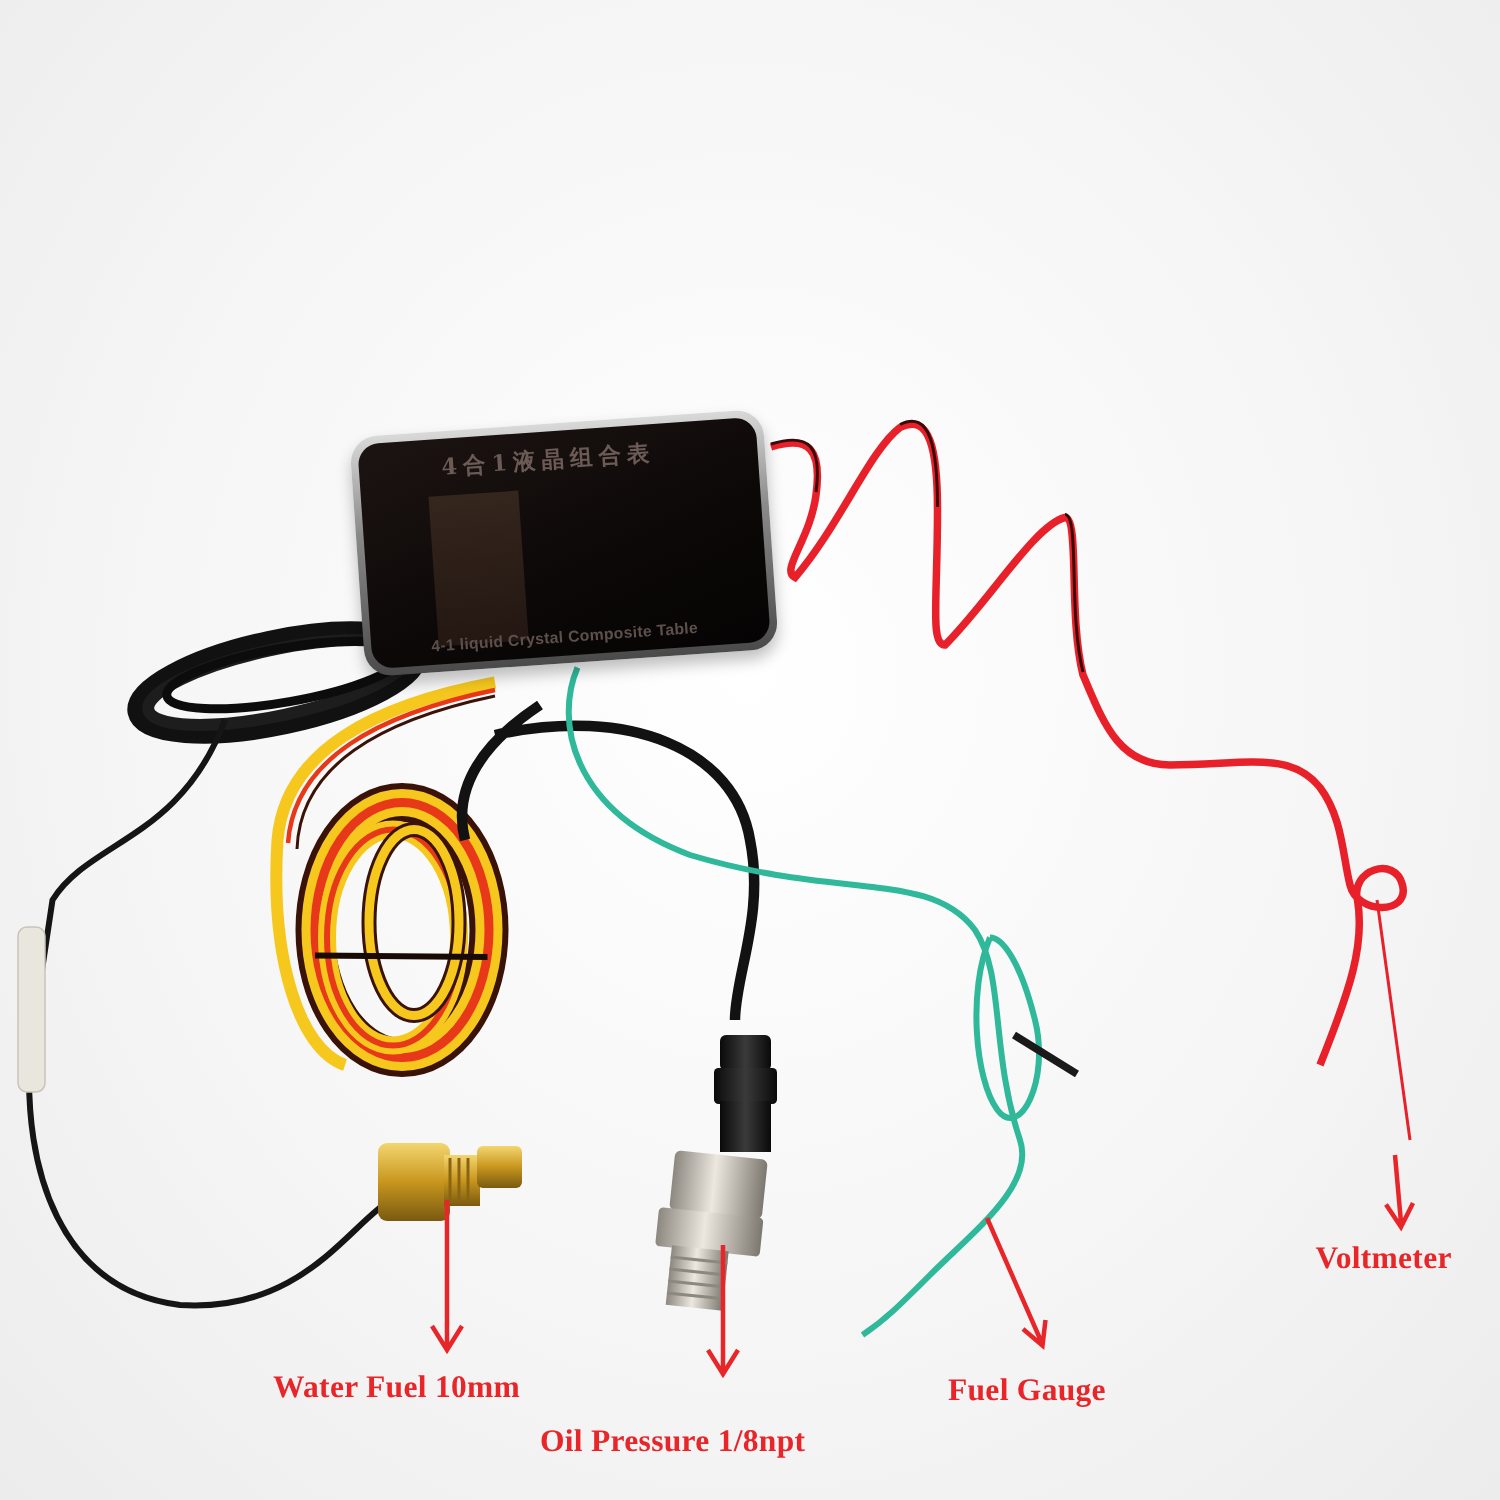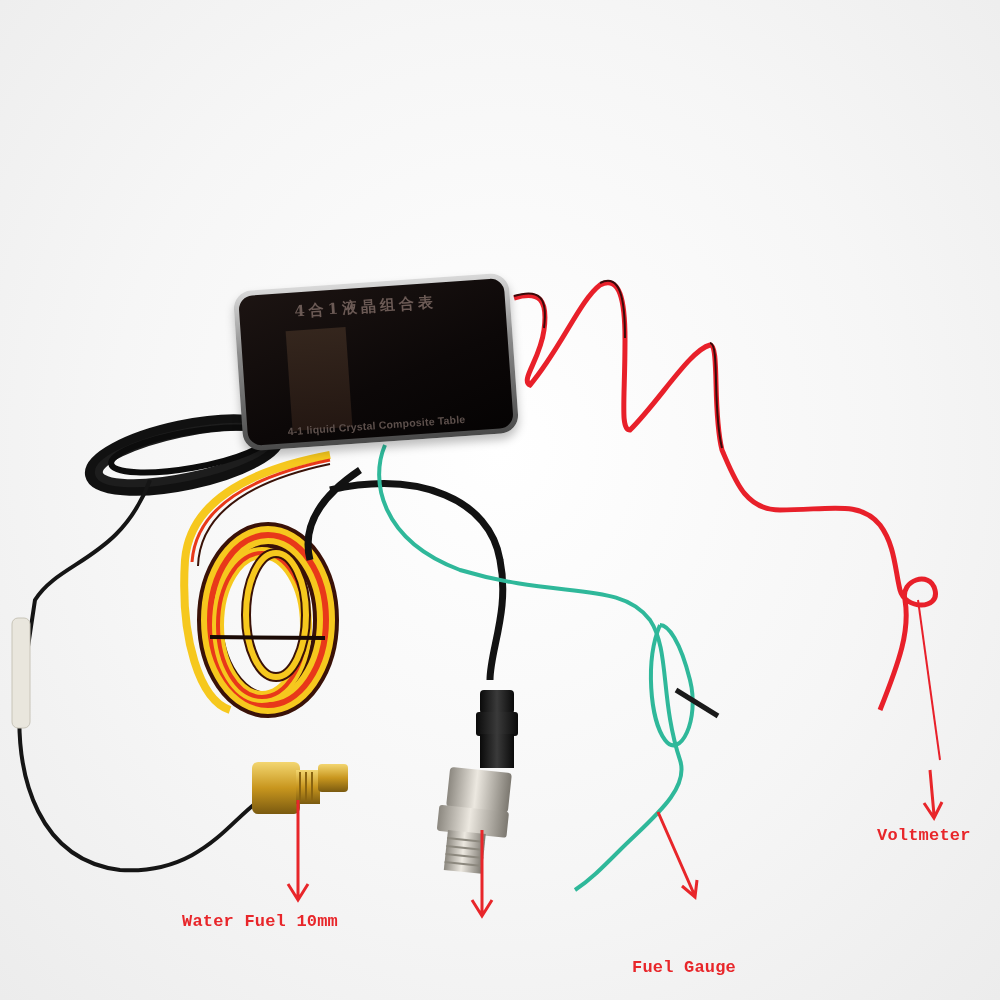--- a/index.html
+++ b/index.html
@@ -5,23 +5,23 @@
     html, body { margin: 0; padding: 0; }
     body {
       width: 1000px; height: 1000px; overflow: hidden;
       background: #f4f4f4;
       font-family: "Liberation Sans", "DejaVu Sans", sans-serif;
     }
     #stage { position: relative; width: 1000px; height: 1000px;
       background: radial-gradient(ellipse at 50% 45%, #ffffff 0%, #f6f6f6 55%, #ececec 100%); }
     svg#scene { position: absolute; left: 0; top: 0; }
     .label {
-      position: absolute; color: #e8262a; font-weight: bold; font-size: 17px;
+      position: absolute; color: #e8262a; font-weight: bold; font-size: 21px;
       letter-spacing: 0.2px; white-space: nowrap;
-      font-family: Liberation Mono, monospace;
+      font-family: Liberation Serif, serif;
     }
     .device {
       position: absolute; left: 238px; top: 282px; width: 276px; height: 160px;
       border-radius: 18px; transform: rotate(-4deg);
       background: linear-gradient(180deg, #d9d9d9 0%, #8a8a8a 40%, #4a4a4a 100%);
       padding: 5px; box-sizing: border-box;
       box-shadow: 0 6px 10px rgba(0,0,0,0.25);
     }
     .device-face {
       width: 100%; height: 100%; border-radius: 14px;
@@ -143,15 +143,16 @@
 
   <div class="device">
     <div class="device-face">
       <div class="title-cn">4合1液晶组合表</div>
       <div class="lcd-left"></div>
       <div class="title-en">4-1 liquid Crystal Composite Table</div>
     </div>
   </div>
 
   <div class="label" style="left:182px; top:912px;">Water Fuel 10mm</div>
-  <div class="label" style="left:632px; top:914px;margin-top:44px;">Fuel Gauge</div>
+  <div class="label" style="left:360px; top:948px;">Oil Pressure 1/8npt</div>
+  <div class="label" style="left:632px; top:914px;">Fuel Gauge</div>
   <div class="label" style="left:877px; top:826px;">Voltmeter</div>
 </div>
 
 </body></html>

